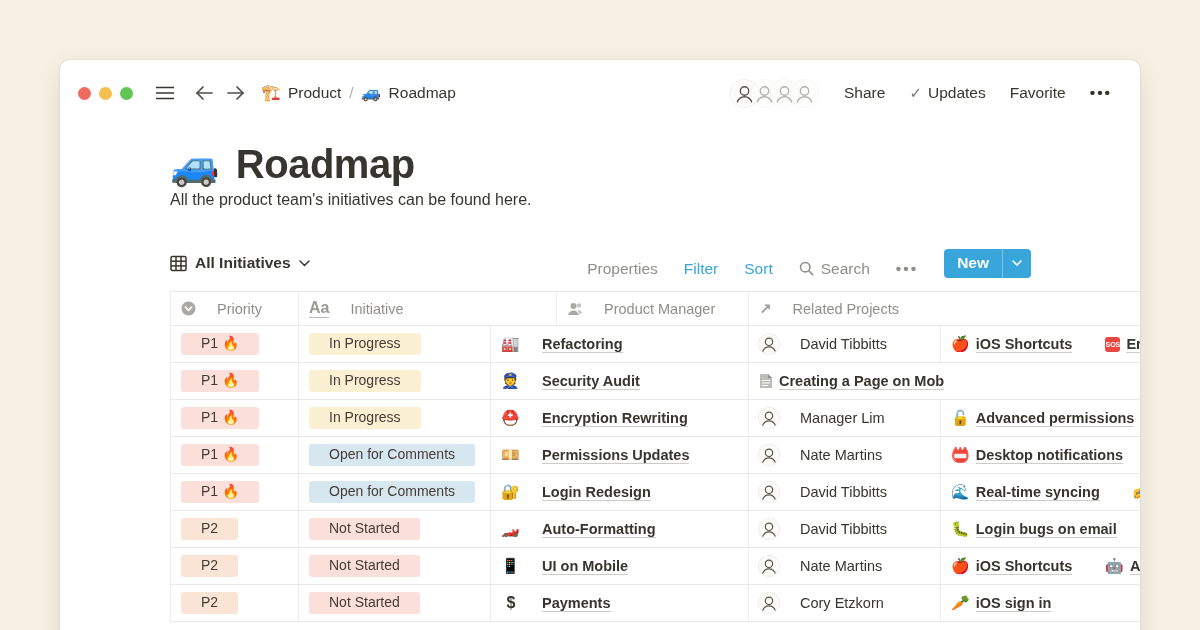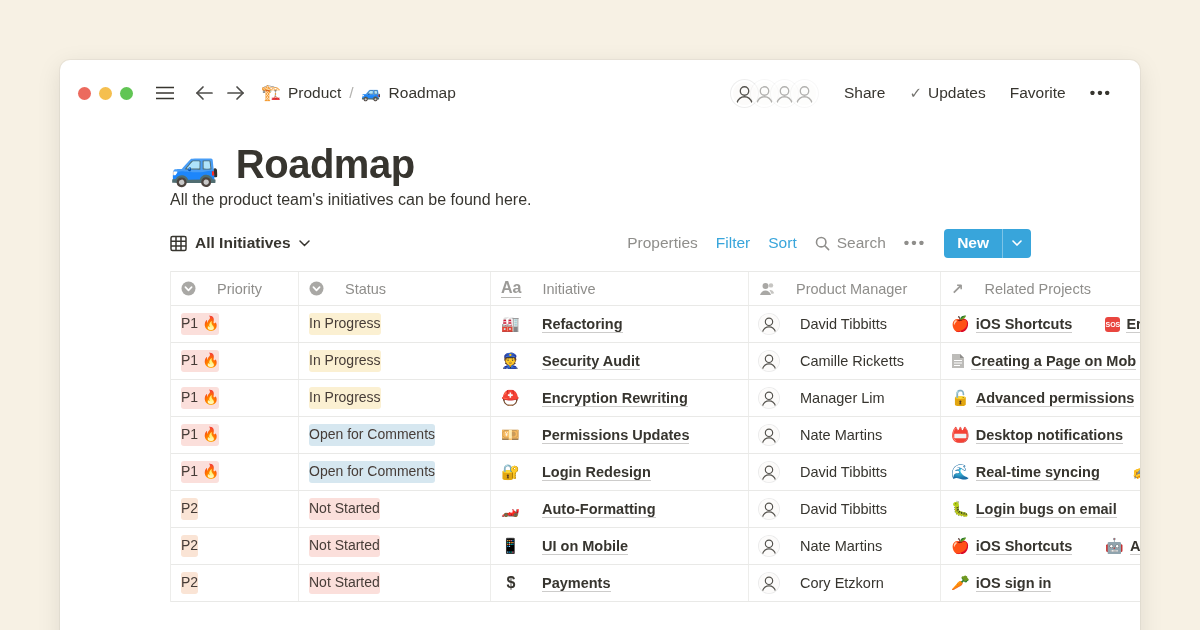--- a/index.html
+++ b/index.html
@@ -31,45 +31,45 @@
   .check { color:#73726E; font-size:15px; }
   .dots { letter-spacing:2px; font-weight:bold; color:#37352F; cursor:pointer; }
 
   
   .page-head { display:flex; align-items:center; gap:16px; margin:34px 0 0 110px; }
   .page-emoji { font-size:40px; line-height:1; }
   .page-title { font-size:40px; font-weight:bold; letter-spacing:-0.5px; color:#37352F; }
   .page-desc { margin:4px 110px 0; font-size:16px; color:#37352F; }
 
   
-  .toolbar { display:flex; align-items:center; margin:18px 109px 0 110px; height:32px; }
+  .toolbar { display:flex; align-items:center; margin:38px 109px 0 110px; height:32px; }
   .view-switch { display:flex; align-items:center; gap:8px; cursor:pointer; }
   .view-label { font-size:15.5px; font-weight:bold; }
-  .tb-controls { margin-left:auto; display:flex; align-items:center; gap:18px; font-size:15.5px; }
+  .tb-controls { margin-left:auto; display:flex; align-items:flex-end; gap:26px; font-size:15.5px; }
   .ctl-gray { color:#8F8E8B; cursor:pointer; }
   .ctl-blue { cursor:pointer; }
   .search-ctl { display:flex; align-items:center; gap:7px; color:#8F8E8B; cursor:pointer; }
   .new-btn { display:flex; align-items:stretch; color:#fff; border-radius:4px; overflow:hidden; cursor:pointer; }
   .new-main { padding:5px 13px 6px; font-size:15.5px; font-weight:bold; }
   .new-split { width:1px; background:rgba(255,255,255,0.35); }
   .new-caret { display:flex; align-items:center; padding:0 9px; }
 
   
   .table { margin:12px 0 0 110px; width:970px; overflow:hidden; border-left:1px solid #EDEDEB; }
   .trow { display:flex; border-bottom:1px solid #E9E9E7; height:37px; white-space:nowrap; }
   .thead-row { height:35px; border-top:1px solid #E9E9E7; color:#8F8E8B; }
   .tcell { display:flex; align-items:center; gap:21px; padding:0 10px; border-right:1px solid #EDEDEB;
            overflow:hidden; flex:none; font-size:14.5px; }
   .tcell:last-child { border-right:none; flex:1 0 auto; min-width:320px; }
   .c0 { width:128px; } .c1 { width:192px; } .c2 { width:258px; } .c3 { width:192px; }
   .hlabel { font-size:14.5px; }
   .aa-ic { font-size:16px; color:#9B9A97; border-bottom:1px solid #B9B8B5; line-height:1.1; font-weight:bold; }
   .rel-ic { color:#9B9A97; font-size:15px; font-weight:bold; }
 
-  .tag { display:inline-block; padding:2px 0 3px; border-radius:3px; font-size:14px; color:#463C37; line-height:1.25; cursor:pointer; }
+  .tag { display:inline-block; padding:2px 20px 3px; border-radius:3px; font-size:14px; color:#463C37; line-height:1.25; cursor:pointer; }
   .init-emoji { font-size:15px; width:20px; text-align:center; flex:none; }
   .page-link { font-weight:bold; color:#37352F; border-bottom:1px solid rgba(55,53,47,0.25); cursor:pointer;
                text-decoration:none; overflow:hidden; }
   .pm-avatar { width:20px; height:20px; border-radius:50%; overflow:hidden; flex:none;
                box-shadow:0 0 0 1px rgba(0,0,0,0.08); }
   .rel-item { display:inline-flex; align-items:center; gap:6px; margin-right:12px; flex:none; }
   .sos { background:#E9463F; color:#fff; font-size:7px; font-weight:bold; border-radius:3px;
          width:15px; height:15px; display:inline-flex; align-items:center; justify-content:center; flex:none; }
   .dollar { font-weight:bold; font-size:16px; }
 </style>
@@ -193,29 +193,20 @@
     <div class="trow thead-row" id="thead">
         <div class="tcell c0">
           <span style="display:flex;align-items:center">
             <svg width="15" height="15" viewBox="0 0 15 15">
               <circle cx="7.5" cy="7.5" r="7" fill="#A9A8A5"></circle>
               <path d="M4.4 6.2l3.1 3.1 3.1-3.1" fill="none" stroke="#fff" stroke-width="1.7" stroke-linecap="round" stroke-linejoin="round"></path>
             </svg>
           </span>
           <span class="hlabel">Priority</span>
         </div>
-        <div class="tcell c1">
-          <span style="display:flex;align-items:center">
-            <svg width="15" height="15" viewBox="0 0 15 15">
-              <circle cx="7.5" cy="7.5" r="7" fill="#A9A8A5"></circle>
-              <path d="M4.4 6.2l3.1 3.1 3.1-3.1" fill="none" stroke="#fff" stroke-width="1.7" stroke-linecap="round" stroke-linejoin="round"></path>
-            </svg>
-          </span>
-          <span class="hlabel">Status</span>
-        </div>
         <div class="tcell c2">
           <span style="display:flex;align-items:center">
             <span class="aa-ic">Aa</span>
           </span>
           <span class="hlabel">Initiative</span>
         </div>
         <div class="tcell c3">
           <span style="display:flex;align-items:center">
             <svg width="16" height="15" viewBox="0 0 16 15">
               <circle cx="6.5" cy="5" r="3" fill="#A9A8A5"></circle>
@@ -267,28 +258,20 @@
         <div class="trow">
           <div class="tcell c0">
             <span class="tag" style="background: rgb(251, 223, 219);">P1 🔥</span>
           </div>
           <div class="tcell c1">
             <span class="tag" style="background: rgb(251, 240, 210);">In Progress</span>
           </div>
           <div class="tcell c2">
             <span class="init-emoji">👮</span>
             <a class="page-link">Security Audit</a>
-          </div>
-          <div class="tcell c3">
-            <span class="pm-avatar"><svg width="100%" height="100%" viewBox="0 0 24 24">
-                <rect width="24" height="24" fill="#FCFBFA"></rect>
-                <circle cx="12" cy="9.4" r="4.4" fill="none" stroke="#55534E" stroke-width="1.4"></circle>
-                <path d="M4 22c1.4-4.4 4.6-6.6 8-6.6s6.6 2.2 8 6.6" fill="none" stroke="#55534E" stroke-width="1.4"></path>
-              </svg></span>
-            <span>Camille Ricketts</span>
           </div>
           <div class="tcell c4">
             <span class="rel-item">
               <span style="display:flex">
                 <svg width="14" height="16" viewBox="0 0 14 16">
                   <path d="M1 1h8l4 4v10H1z" fill="#BDBCB9"></path>
                   <path d="M9 1l4 4H9z" fill="#8F8E8B"></path>
                   <g stroke="#fff" stroke-width="1">
                     <line x1="3" y1="7.5" x2="11" y2="7.5"></line>
                     <line x1="3" y1="10" x2="11" y2="10"></line>

